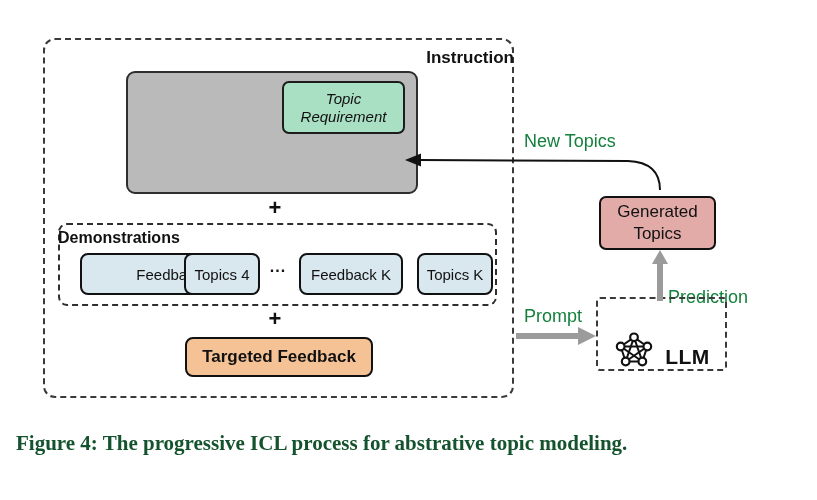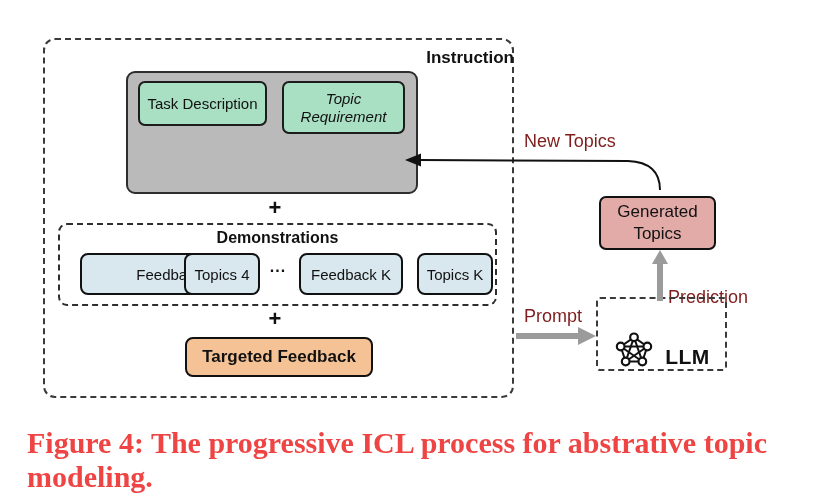--- a/index.html
+++ b/index.html
@@ -41,42 +41,42 @@
     font-weight: bold; font-size: 22px; line-height: 1;
   }
   .plus1 { top: 197px; }
   .plus2 { top: 308px; }
 
   .demos-box {
     left: 58px; top: 223px; width: 435px; height: 79px;
     border: 2px dashed #2e2e2e; border-radius: 9px;
   }
   .demos-label {
-    left: 58px; top: 229px; width: 439px; text-align: center;
+    left: 58px; top: 229px; width: 439px; 
     font-weight: bold; font-size: 16px;
   }
   .blue-box {
     background: var(--blue-fill, #d9e8ee);
     border: 2px solid #111; border-radius: 8px;
     top: 253px; height: 38px; font-size: 15px;
   }
   .box-fb1 { left: 80px;  width: 99px; padding-left: 44px; }
   .box-tp1 { left: 184px; width: 72px; }
   .ellipsis { left: 261px; top: 258px; width: 34px; text-align: center; font-size: 16px; font-weight: bold; letter-spacing: 1px; }
   .box-fbk { left: 299px; width: 100px; }
   .box-tpk { left: 417px; width: 72px; }
 
   .orange-box {
     left: 185px; top: 337px; width: 184px; height: 36px;
     background: var(--orange-fill, #f4c295);
     border: 2px solid #111; border-radius: 8px;
     font-weight: bold; font-size: 17px;
   }
 
-  .arrow-label { font-size: 18px; color: #7f1d1d; white-space: nowrap; }
+  .arrow-label { font-size: 18px; color: #15803d; white-space: nowrap; }
   .lbl-newtopics { left: 524px; top: 131px; }
   .lbl-prediction { left: 668px; top: 280px; margin-top: 7px; }
   .lbl-prompt { left: 524px; top: 306px; }
 
   .pink-box {
     left: 599px; top: 190px; width: 117px; height: 54px;
     background: var(--pink-fill, #e2aba8);
     border: 2px solid #111; border-radius: 7px;
     font-size: 17px; line-height: 1.3; padding: 0 6px; box-sizing: border-box; margin-top: 6px;
   }
@@ -91,37 +91,36 @@
   .net-icon line { stroke-width: 2.4; }
   .net-icon circle { fill: #fff; stroke-width: 2.6; }
 
   .arrows-layer { left: 0; top: 0; width: 817px; height: 500px; pointer-events: none; z-index: 5; }
   .karrow { stroke: #111; stroke-width: 2; fill: none; }
   .karrow-head { fill: #111; stroke: none; }
   .garrow { stroke: var(--arrow-gray, #9b9b9b); stroke-width: 6; fill: none; }
   .garrow-head { fill: var(--arrow-gray, #9b9b9b); stroke: none; }
 
   .caption {
-    left: 27px; top: 426px; width: 776px;
+    left: 16px; top: 426px; width: 776px;
     font-family: "Liberation Serif", "DejaVu Serif", serif;
-    font-weight: bold; font-size: 30px; line-height: 34px; color: #ef4444;
+    font-weight: bold; font-size: 21px; line-height: 34px; color: #14532d;
   }
 </style>
 </head>
 <body>
 
 <div class="canvas">
 
   <div class="abs outer-dashed"></div>
 
   <div class="abs instruction-label">Instruction</div>
 
   <div class="abs gray-box"></div>
 
-  <div class="abs flexc green-box box-task">Task Description</div>
   <div class="abs flexc green-box box-topicreq">Topic Requirement</div>
 
   <div class="abs plus plus1">+</div>
 
   <div class="abs demos-box"></div>
   <div class="abs demos-label">Demonstrations</div>
 
   <div class="abs flexc blue-box box-fb1">Feedback 1</div>
   <div class="abs flexc blue-box box-tp1">Topics 4</div>
   <div class="abs ellipsis">...</div>

